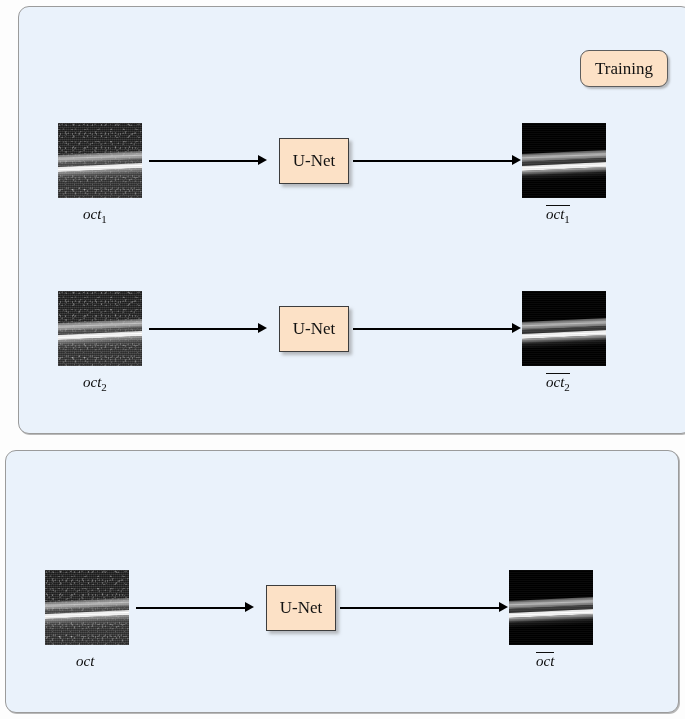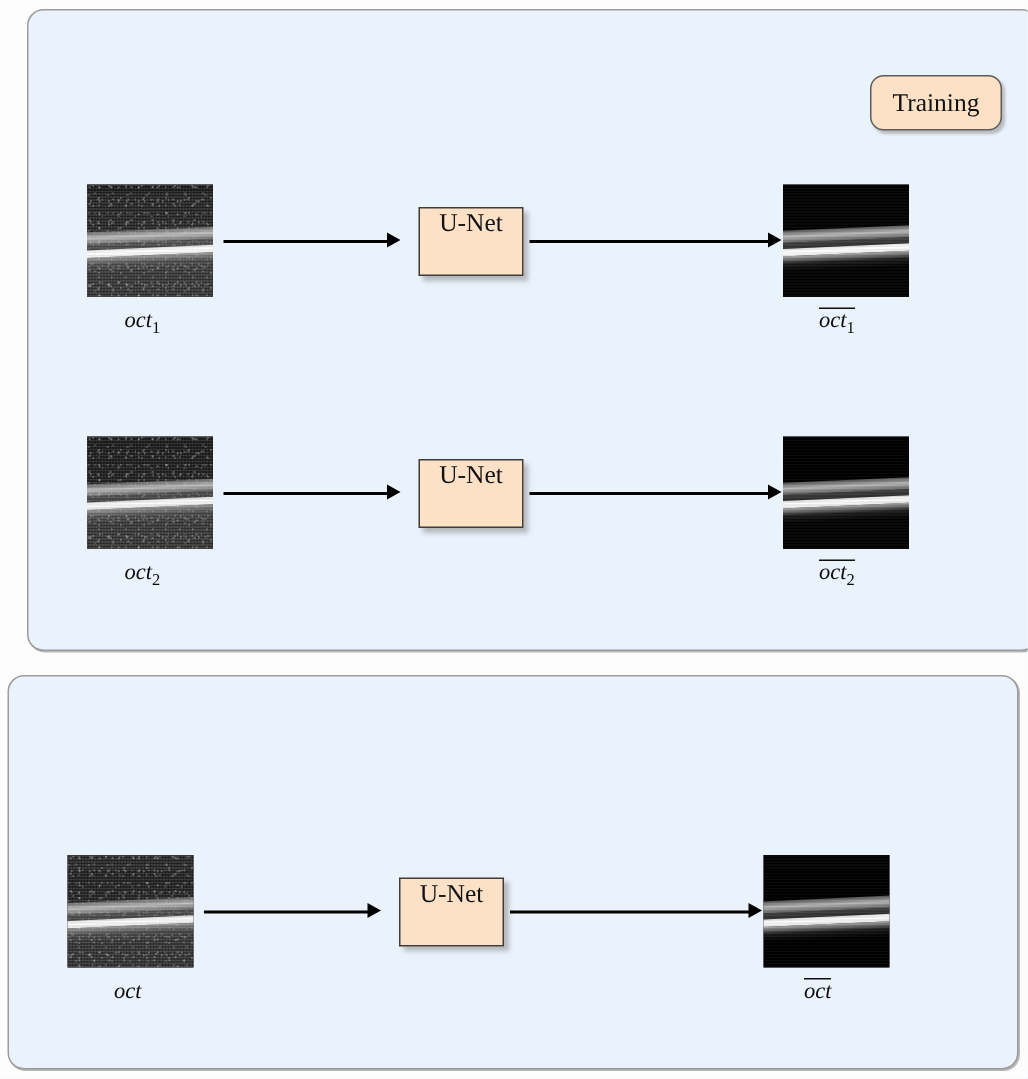--- a/index.html
+++ b/index.html
@@ -124,21 +124,21 @@
     display:inline-block;
   }
 
   
   .unet{
     position:absolute;
     width:70px;height:46px;
     background:#fce1c6;
     border:1.4px solid #3d3d3d;
     box-shadow:3px 3px 3px rgba(130,130,130,.5);
-    display:flex;justify-content:center;
+    display:flex;align-items:center;justify-content:center;
     font-size:17px;color:#111;
     box-sizing:border-box;
   }
 
   
   .arrow{position:absolute;height:11px;}
   .arrow .shaft{
     position:absolute;left:0;top:5px;
     height:1.6px;background:#000;
   }

